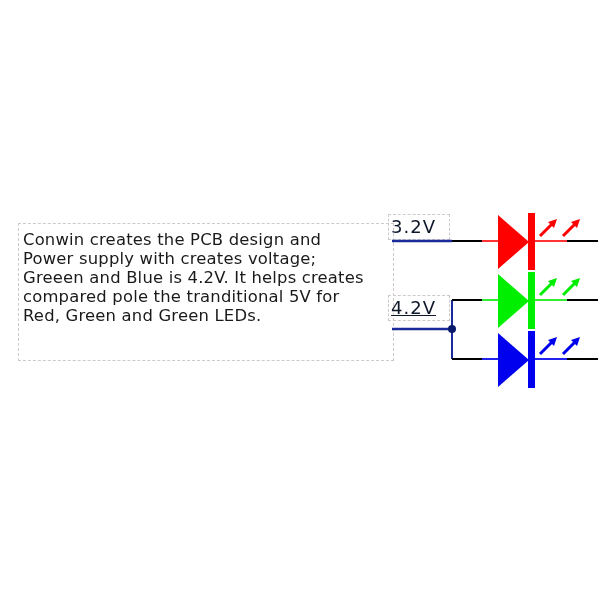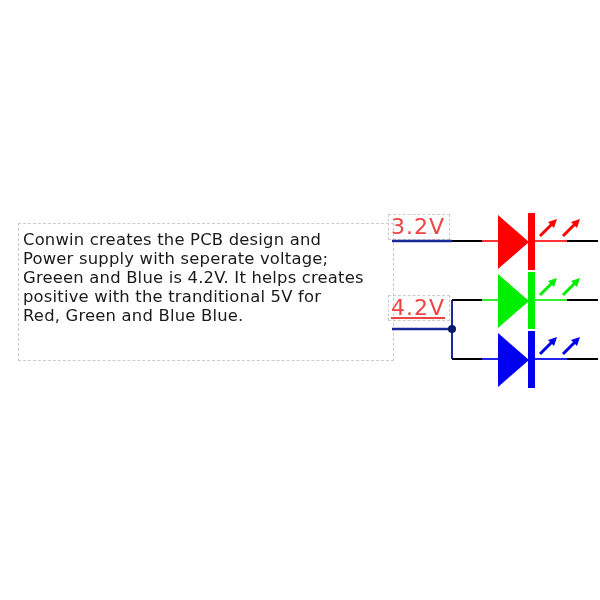--- a/index.html
+++ b/index.html
@@ -7,35 +7,35 @@
   .desc-box {
     position: absolute; left: 18px; top: 223px; width: 376px; height: 138px;
     border: 1px dashed #cfc9c9; box-sizing: border-box;
     padding: 6px 0 0 4px;
   }
   .desc-line {
     font-size: 16.4px; line-height: 19px; color: #1a1a1a; white-space: nowrap;
     letter-spacing: 0.2px;
   }
   .volt-label {
-    position: absolute; font-size: 22px; color: #ef4444; line-height: 24px;
+    position: absolute; font-size: 18px; color: #0f172a; line-height: 24px;
     border: 1px dashed #cfc9c9; box-sizing: border-box; padding: 0 2px;
     letter-spacing: 1px;
   }
   svg.schematic { position: absolute; left: 0; top: 0; }
 </style>
 </head>
 <body>
 
 <div class="desc-box">
   <div class="desc-line">Conwin creates the PCB design and</div>
-  <div class="desc-line">Power supply with seperate voltage;</div>
+  <div class="desc-line">Power supply with creates voltage;</div>
   <div class="desc-line">Greeen and Blue is 4.2V. It helps creates</div>
-  <div class="desc-line">positive with the tranditional 5V for</div>
-  <div class="desc-line">Red, Green and Blue Blue.</div>
+  <div class="desc-line">compared pole the tranditional 5V for</div>
+  <div class="desc-line">Red, Green and Green LEDs.</div>
 </div>
 
 <div class="volt-label" style="left:388px; top:214px; width:62px;">3.2V</div>
 <div class="volt-label" style="left:388px; top:295px; width:62px;text-decoration:underline;">4.2V</div>
 
 <svg class="schematic" width="600" height="600" viewBox="0 0 600 600">
   <defs>
     <marker id="ahR" markerWidth="6" markerHeight="6" refX="3" refY="3" orient="auto">
         <path d="M0,0 L6,3 L0,6 Z" fill="#ff0000"></path>
       </marker>

